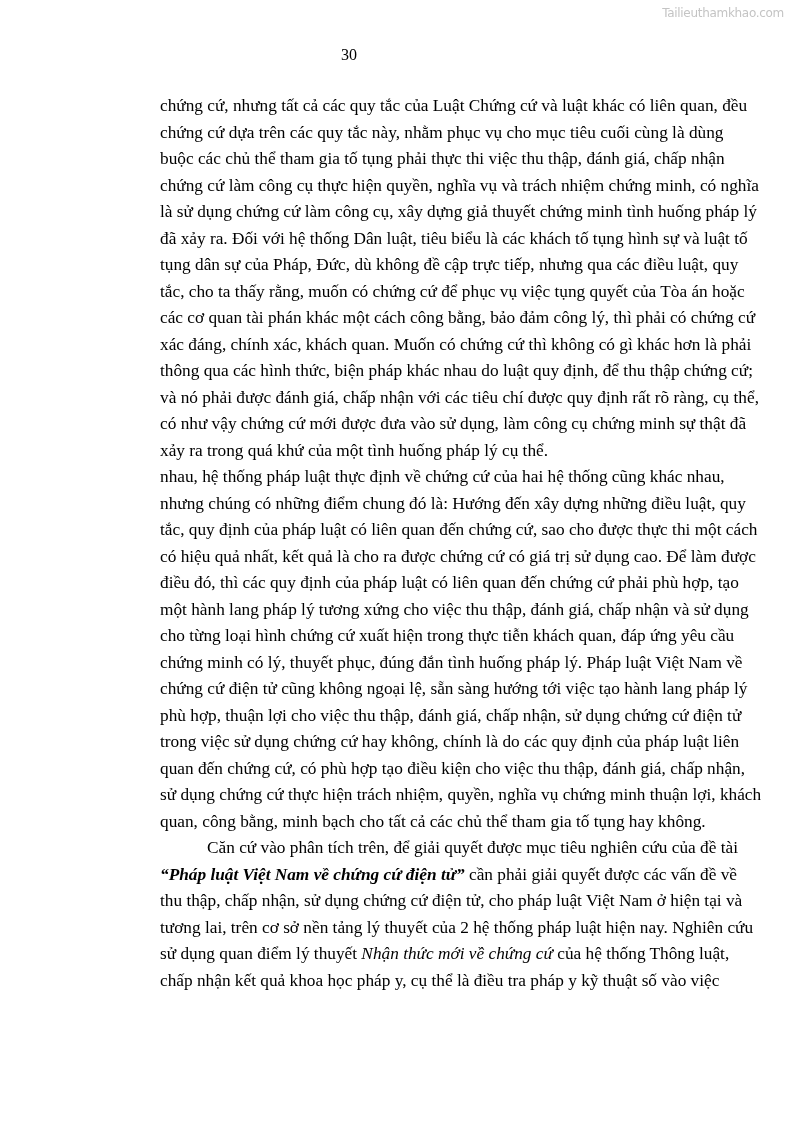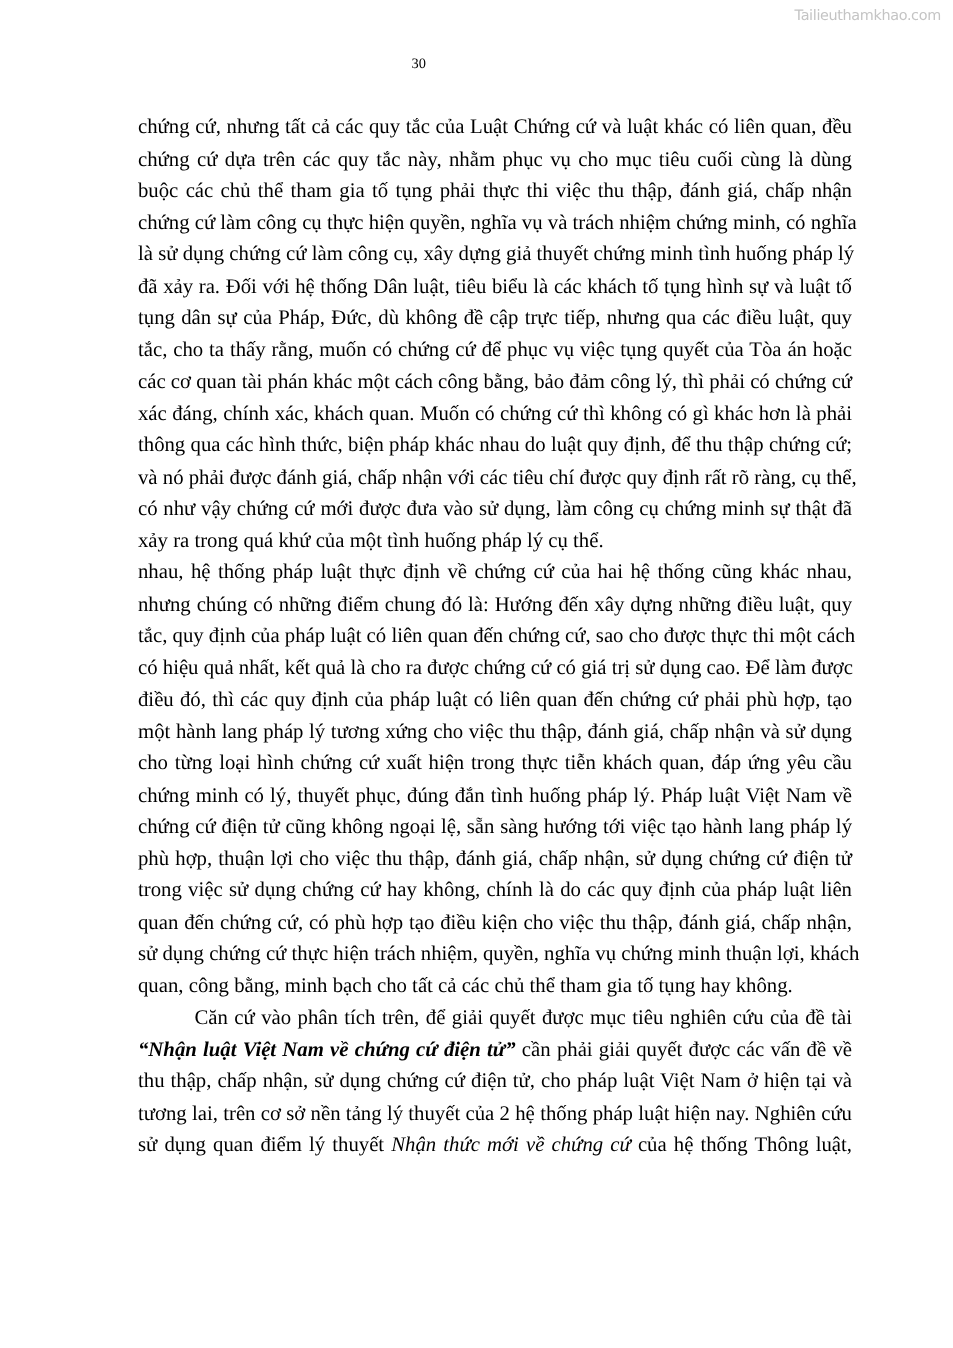--- a/index.html
+++ b/index.html
@@ -4,30 +4,30 @@
 <style>
   html, body { margin: 0; padding: 0; background: #ffffff; }
   body { width: 794px; height: 1123px; position: relative; overflow: hidden; }
   .watermark {
     position: absolute; top: 6px; right: 10px;
     font-family: "DejaVu Sans", sans-serif; font-size: 12px;
     color: #c4c4c4; letter-spacing: -0.3px;
   }
   .page-number {
     position: absolute; top: 46px; left: 0; width: 698px; text-align: center;
-    font-family: "Liberation Serif", serif; font-size: 12px; color: #000;
+    font-family: "Liberation Serif", serif; font-size: 16px; color: #000;
   }
   .body-text {
     position: absolute; top: 93px; left: 115px; width: 595px;
     font-family: "Liberation Serif", serif; font-size: 17.3px; color: #000;
     line-height: 26.5px;
   }
   .line {
     display: block; height: 26.5px; white-space: nowrap;
-    text-align: justify; text-align-last: justify;
+    text-align: justify; text-align-last: justify; margin-left: 45px;
   }
   .line.last { text-align-last: left; }
   .line.indent { padding-left: 47px; }
   .bi { font-weight: bold; font-style: italic; }
   .it { font-style: italic; }
 </style>
 </head>
 <body>
 
 <div class="watermark">Tailieuthamkhao.com</div>
@@ -63,18 +63,19 @@
     <span class="line">chứng cứ điện tử cũng không ngoại lệ, sẵn sàng hướng tới việc tạo hành lang pháp lý</span>
     <span class="line">phù hợp, thuận lợi cho việc thu thập, đánh giá, chấp nhận, sử dụng chứng cứ điện tử</span>
     <span class="line">trong việc sử dụng chứng cứ hay không, chính là do các quy định của pháp luật liên</span>
     <span class="line">quan đến chứng cứ, có phù hợp tạo điều kiện cho việc thu thập, đánh giá, chấp nhận,</span>
     <span class="line">sử dụng chứng cứ thực hiện trách nhiệm, quyền, nghĩa vụ chứng minh thuận lợi, khách</span>
     <span class="line last">quan, công bằng, minh bạch cho tất cả các chủ thể tham gia tố tụng hay không.</span>
   </div>
 
   <div>
     <span class="line indent">Căn cứ vào phân tích trên, để giải quyết được mục tiêu nghiên cứu của đề tài</span>
-    <span class="line"><span class="bi">“Nhận luật Việt Nam về chứng cứ điện tử”</span><span> cần phải giải quyết được các vấn đề về</span></span>
+    <span class="line"><span class="bi">“Pháp luật Việt Nam về chứng cứ điện tử”</span><span> cần phải giải quyết được các vấn đề về</span></span>
     <span class="line">thu thập, chấp nhận, sử dụng chứng cứ điện tử, cho pháp luật Việt Nam ở hiện tại và</span>
     <span class="line">tương lai, trên cơ sở nền tảng lý thuyết của 2 hệ thống pháp luật hiện nay. Nghiên cứu</span>
     <span class="line"><span>sử dụng quan điểm lý thuyết </span><span class="it">Nhận thức mới về chứng cứ</span><span> của hệ thống Thông luật,</span></span>
+    <span class="line">chấp nhận kết quả khoa học pháp y, cụ thể là điều tra pháp y kỹ thuật số vào việc</span>
   </div>
 </div>
 
 </body></html>

